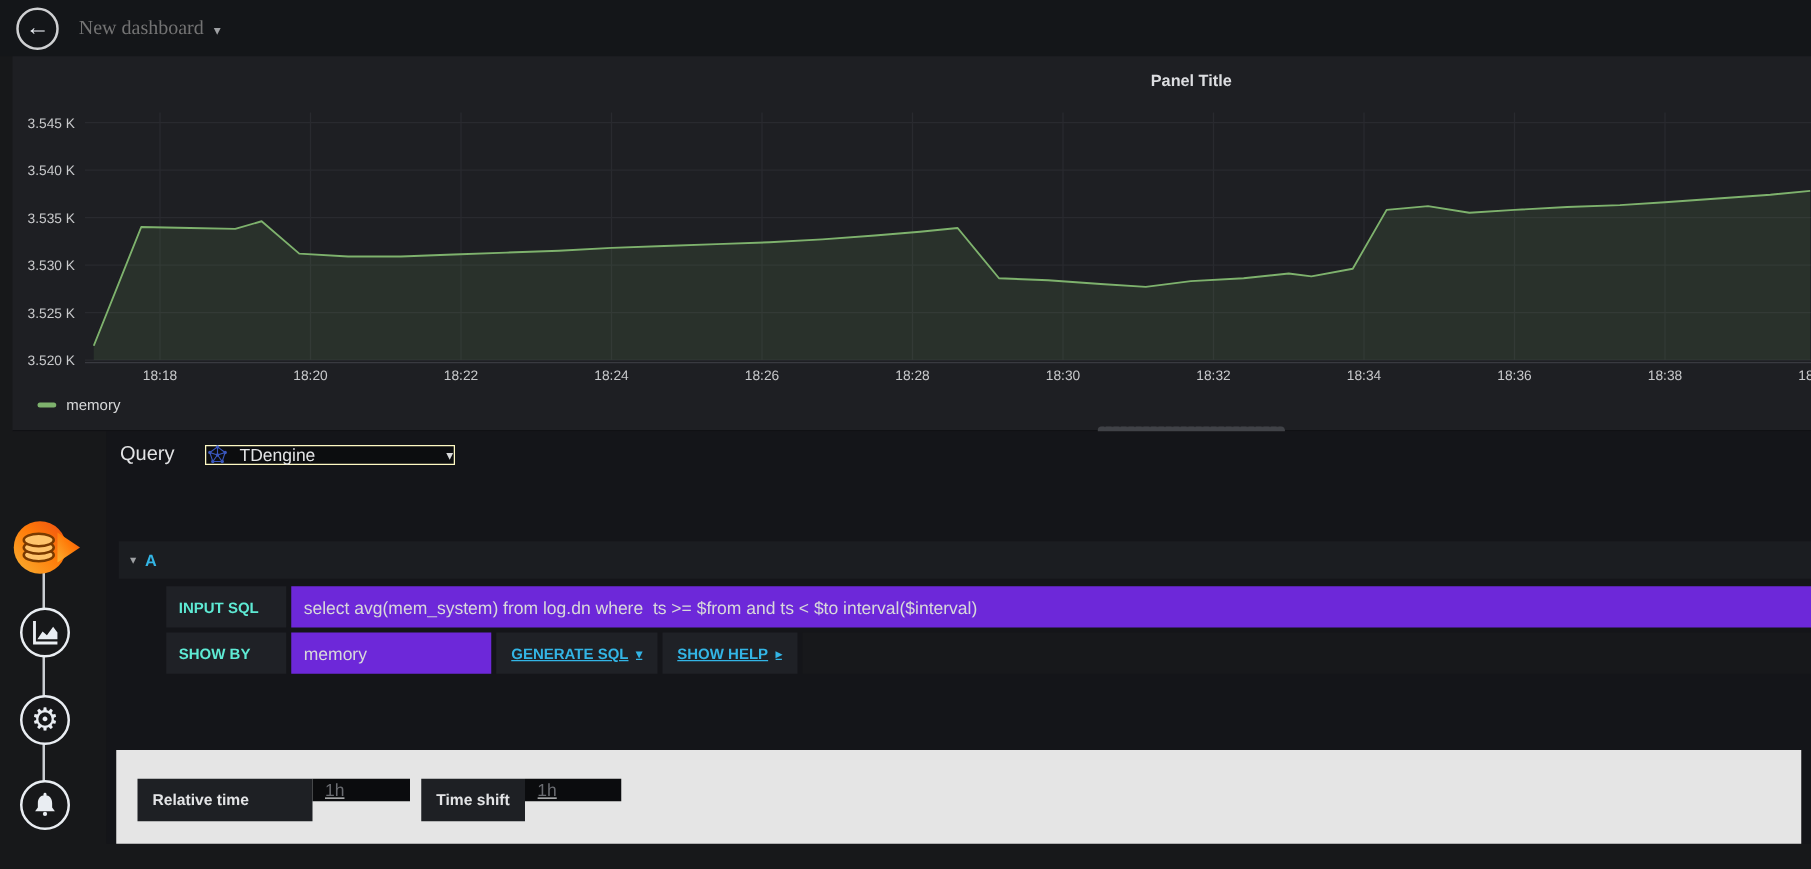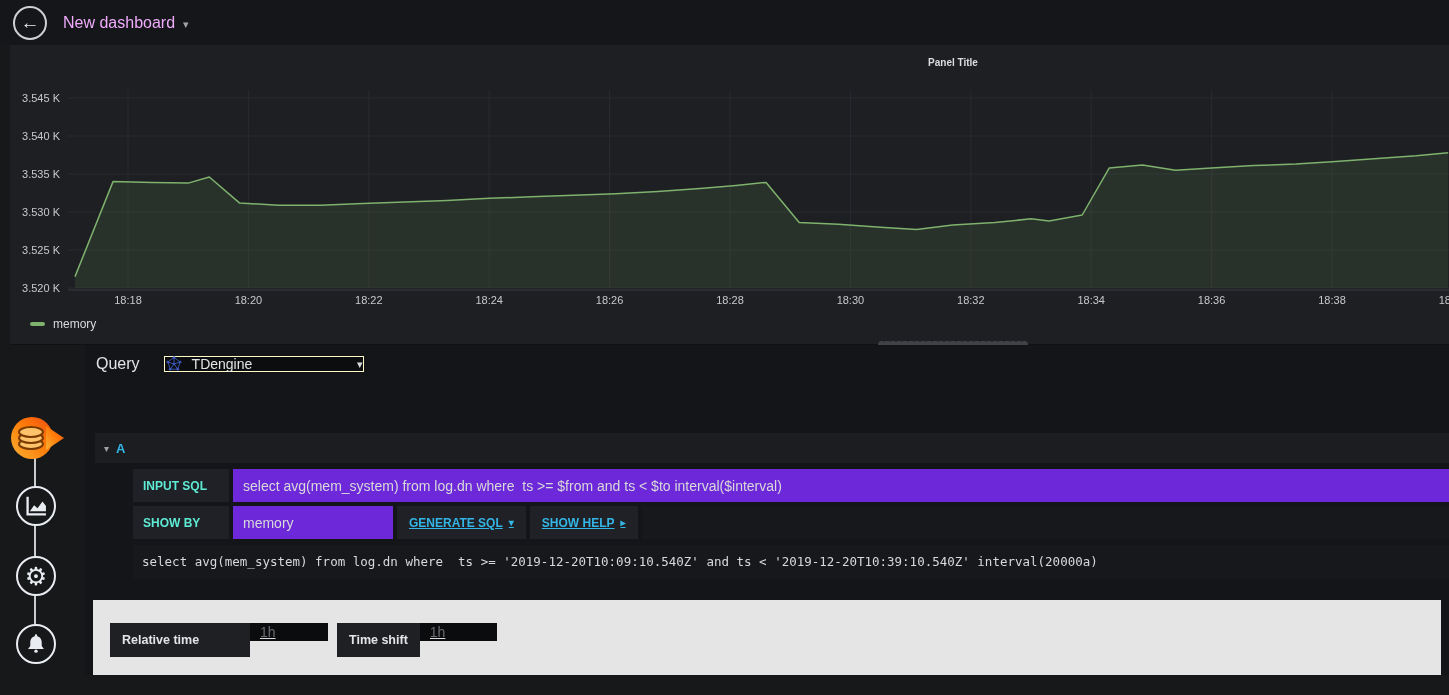--- a/index.html
+++ b/index.html
@@ -6,28 +6,28 @@
   html,body { width:1449px; height:695px; overflow:hidden; background:#17181a;
               font-family:"Liberation Sans", sans-serif; color:#d8d9da; position:relative; }
 
   
   .topbar { position:absolute; left:0; top:0; width:1449px; height:45px; background:#141619;
             display:flex; align-items:center; }
   .back-btn { width:34px; height:34px; border:2px solid #cfd0d2; border-radius:50%;
               margin-left:13px; display:flex; align-items:center; justify-content:center;
               cursor:pointer; color:#e9edf2; font-size:19px; font-weight:bold; line-height:1; }
   .dash-title-wrap { display:flex; align-items:center; margin-left:16px; cursor:pointer; }
-  .dash-title { font-size:16px; font-weight:500; color:#f0abfc; }
+  .dash-title { font-size:16px; font-weight:500; color:#737373;font-family:Liberation Serif, serif; }
   .dash-caret { color:#9fa1a4; font-size:11px; margin-left:8px; padding-top:3px; }
 
   
   .panel { position:absolute; left:10px; top:45px; width:1439px; height:300px;
            background:#1e1f23; border-bottom:1px solid #101114; }
   .panel-title { position:absolute; left:943px; top:12px; transform:translateX(-50%);
-                 font-size:10px; font-weight:700; color:#dcdde0; white-space:nowrap; cursor:pointer; }
+                 font-size:13px; font-weight:700; color:#dcdde0; white-space:nowrap; cursor:pointer; }
   #chart-svg { position:absolute; left:0; top:0; }
   .legend { position:absolute; left:20px; top:272px; display:flex; align-items:center; cursor:pointer; }
   .legend-dash { width:15px; height:4px; border-radius:2px; margin-right:8px; }
   .legend-label { font-size:12px; color:#d8d9da; }
 
   
   .drag-handle { position:absolute; left:878px; top:341px; width:150px; height:7px;
                  border-radius:4px; background:#404247; cursor:row-resize;
                  background-image:radial-gradient(circle, #26272b 1.1px, transparent 1.2px);
                  background-size:6px 7px; background-position:3px 3px; }
@@ -230,21 +230,20 @@
       <span>GENERATE SQL</span>
       <span class="b-caret">▾</span>
     </button>
     <button class="q-btn">
       <span>SHOW HELP</span>
       <span class="b-caret">▸</span>
     </button>
     <div class="q-filler"></div>
   </div>
 
-  <div class="sql-preview">select avg(mem_system) from log.dn where  ts &gt;= '2019-12-20T10:09:10.540Z' and ts &lt; '2019-12-20T10:39:10.540Z' interval(20000a)</div>
 
   <div class="options-panel">
     <div class="opt-row">
       <div class="opt-label rt">Relative time</div>
       <input class="opt-input" style="width: 78px;" placeholder="1h">
       <div class="opt-gap"></div>
       <div class="opt-label">Time shift</div>
       <input class="opt-input" style="width: 77px;" placeholder="1h">
     </div>
   </div>

